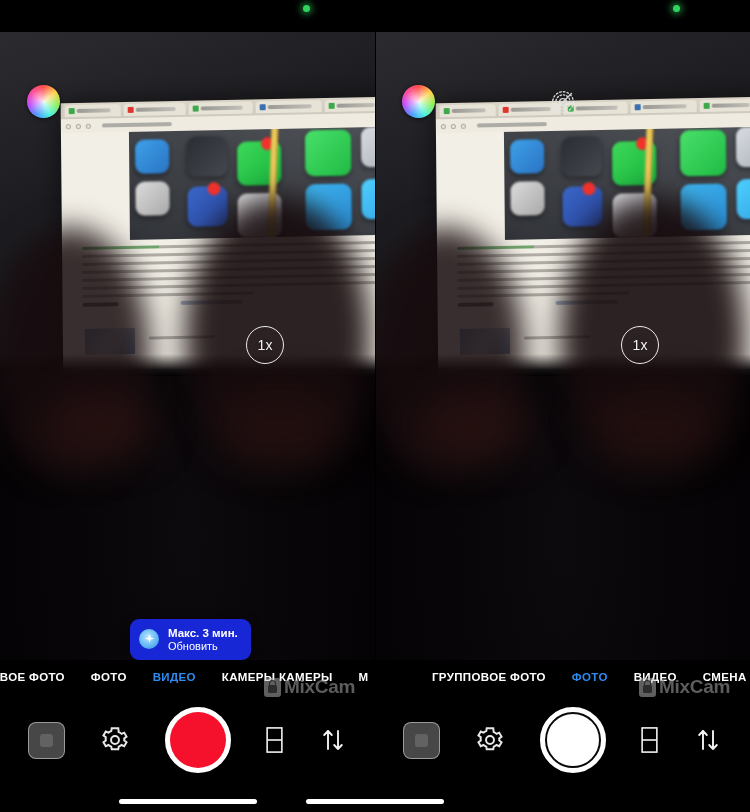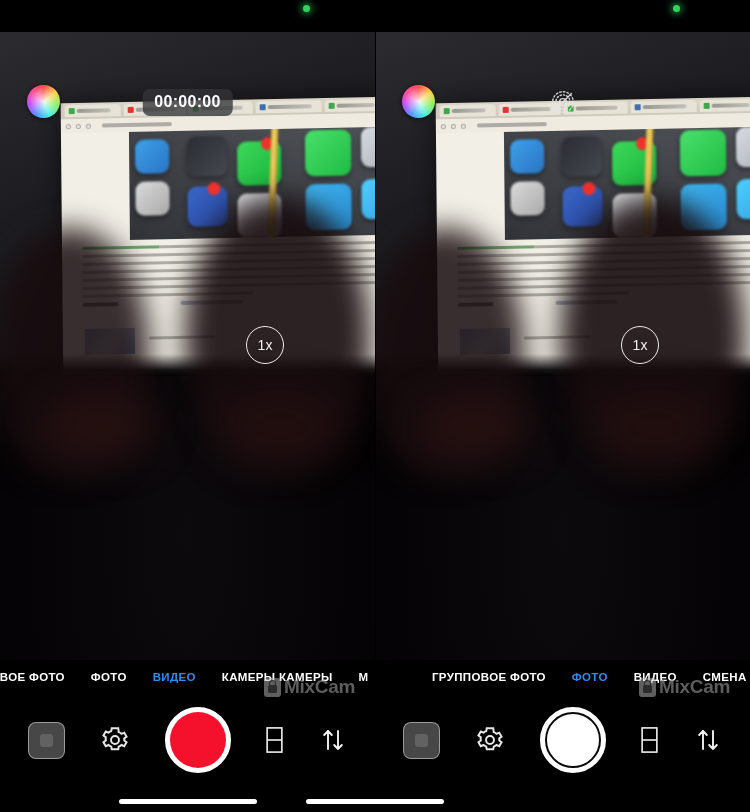--- a/index.html
+++ b/index.html
@@ -422,23 +422,33 @@
       <div class="silhouette sil-a"></div>
       <div class="silhouette sil-b"></div>
       <div class="sil-glow"></div>
       <div class="sil-glow2"></div>
 
       <div class="zoom-wrap">
         <div class="zoom-badge">1x</div>
       </div>
 
       <div class="color-wheel"></div>
-      <div class="timer-pill">00:00:00</div>
-    </div>
-
+    </div>
+
+    <div class="toast">
+      <span class="sparkle">
+        <svg viewBox="0 0 24 24">
+            <path fill="#ffffff" d="M12 2l2.4 6.2L21 10l-6.6 1.8L12 18l-2.4-6.2L3 10l6.6-1.8z"></path>
+          </svg>
+      </span>
+      <span class="tt">
+        <div>Макс. 3 мин.</div>
+        <div class="sub">Обновить</div>
+      </span>
+    </div>
 
     <div class="modebar" style="padding-left:0">
       <span class="mode" style="margin-left:-62px">ГРУППОВОЕ ФОТО</span>
       <span class="mode">ФОТО</span>
       <span class="mode active">ВИДЕО</span>
       <span class="mode">КАМЕРЫ КАМЕРЫ</span>
       <span class="mode">М</span>
     </div>
 
     <div class="watermark" style="left:264px">

